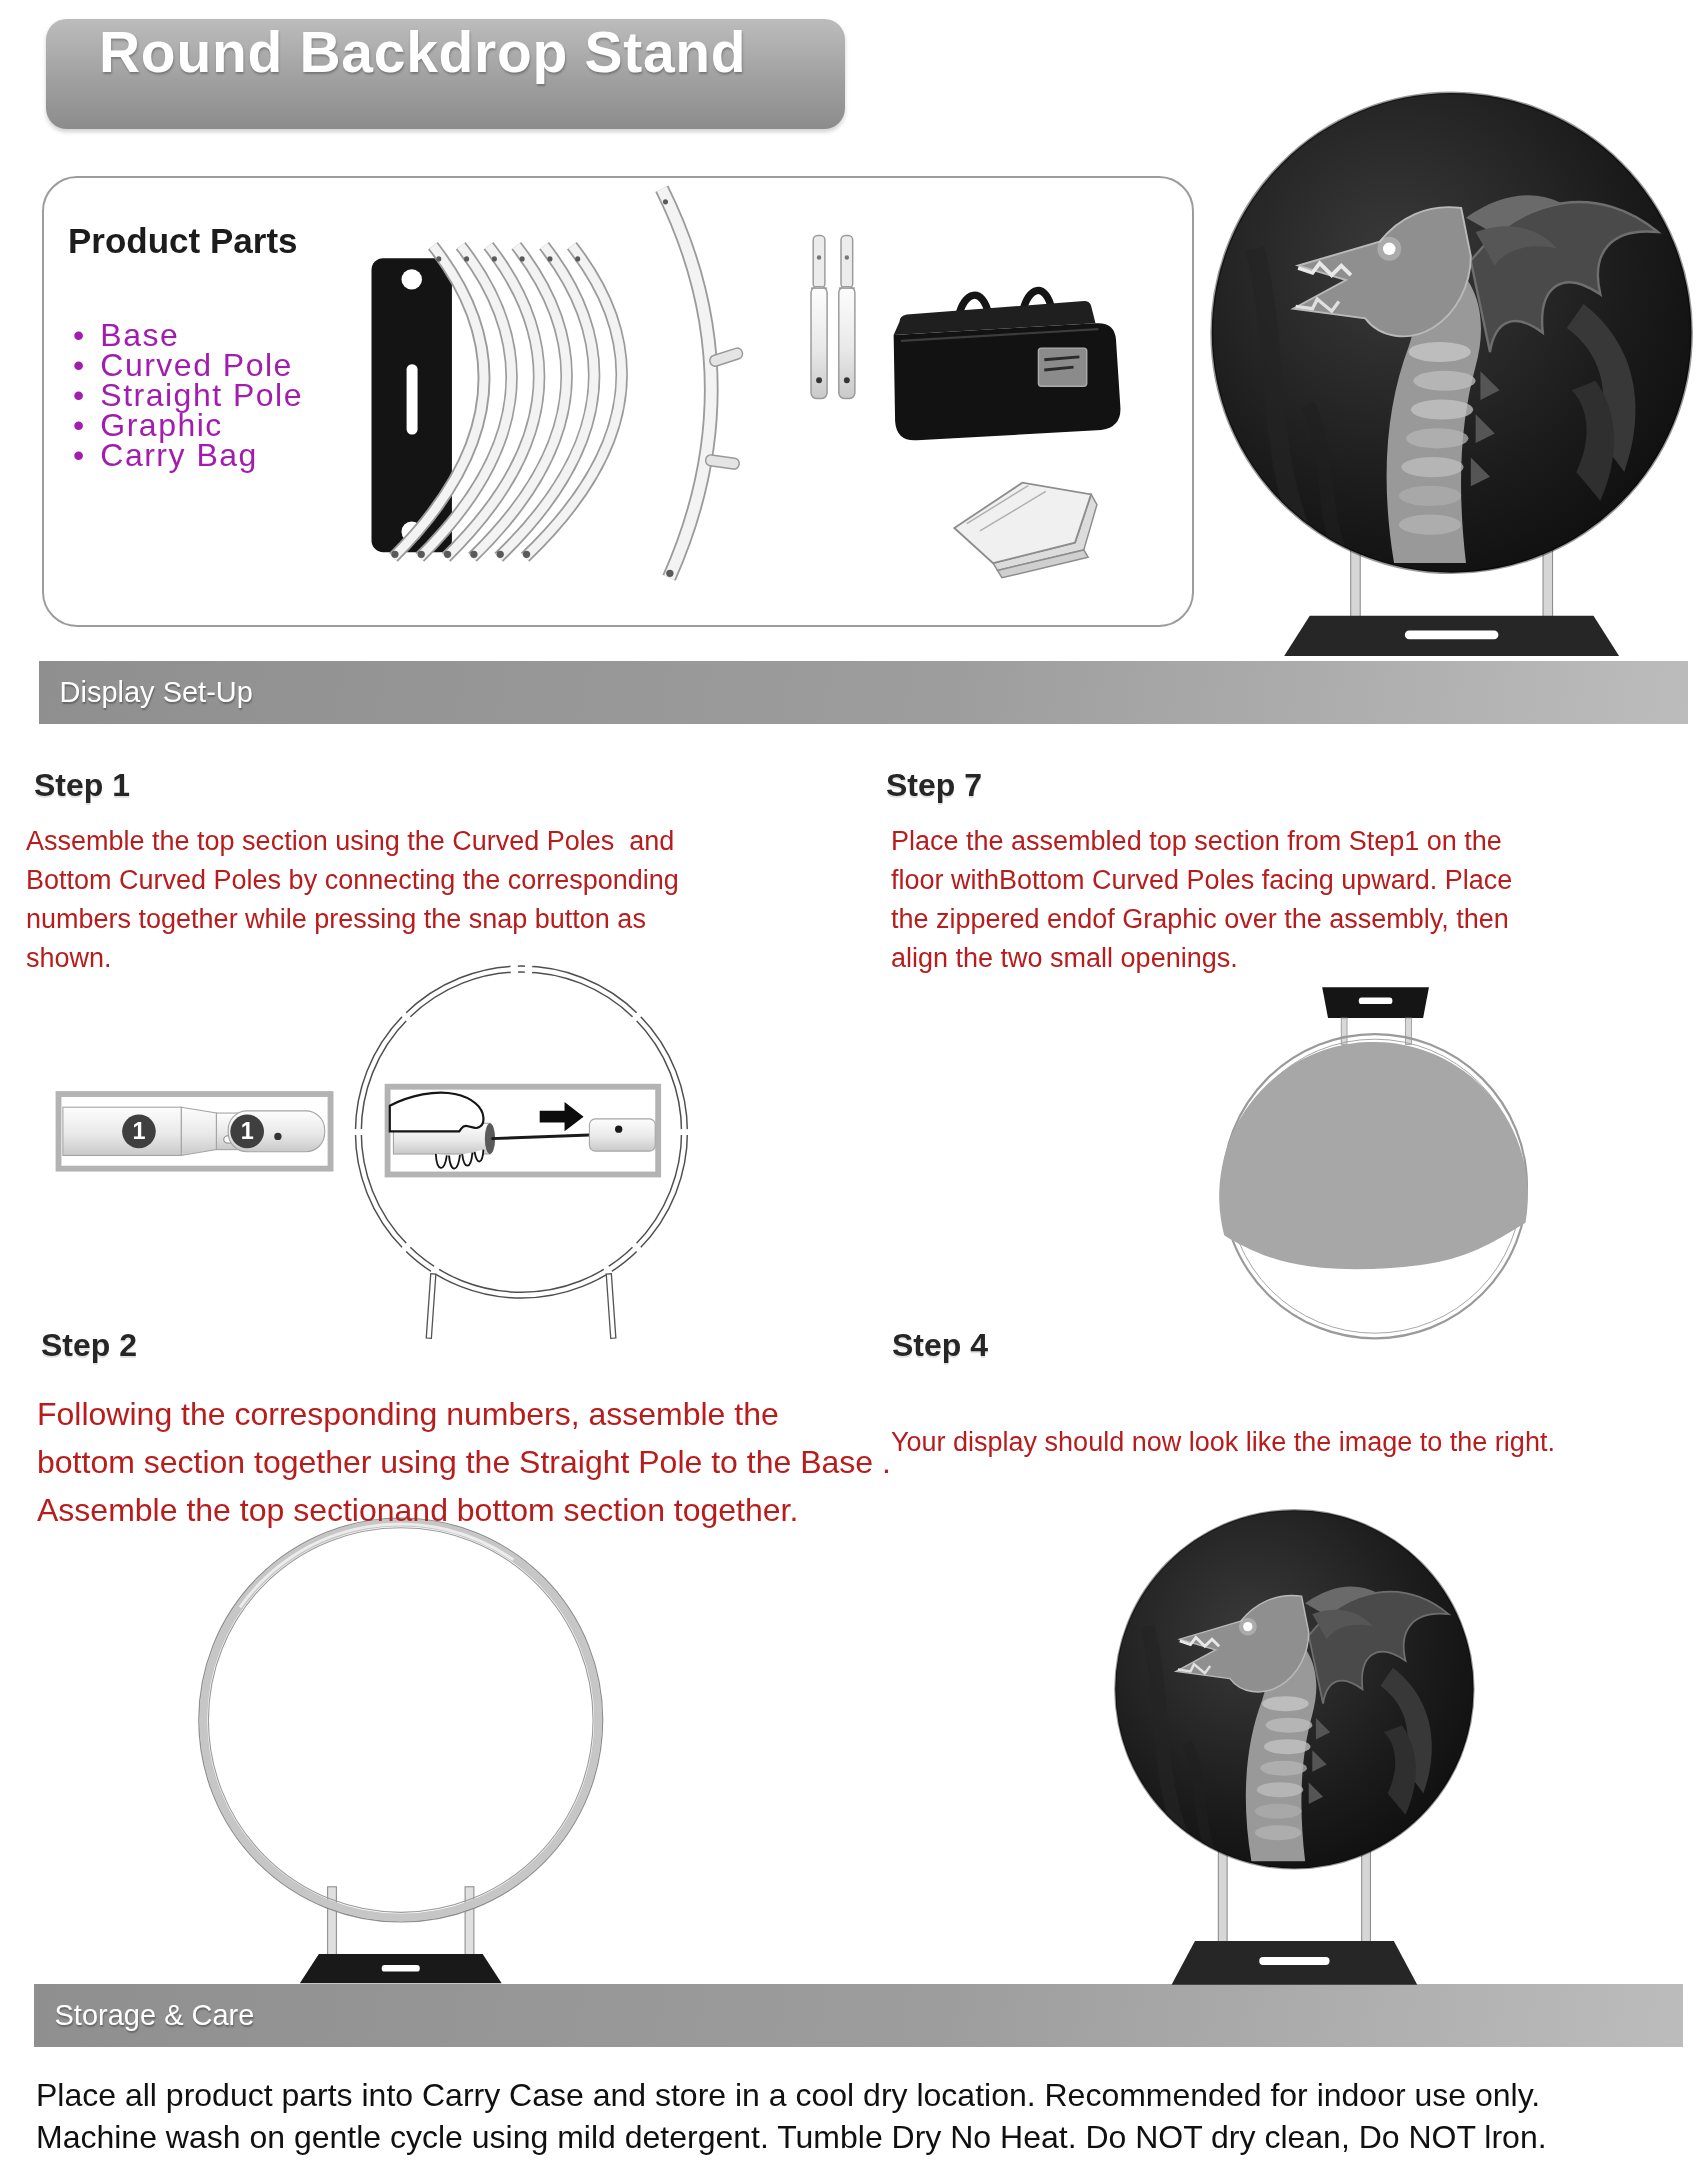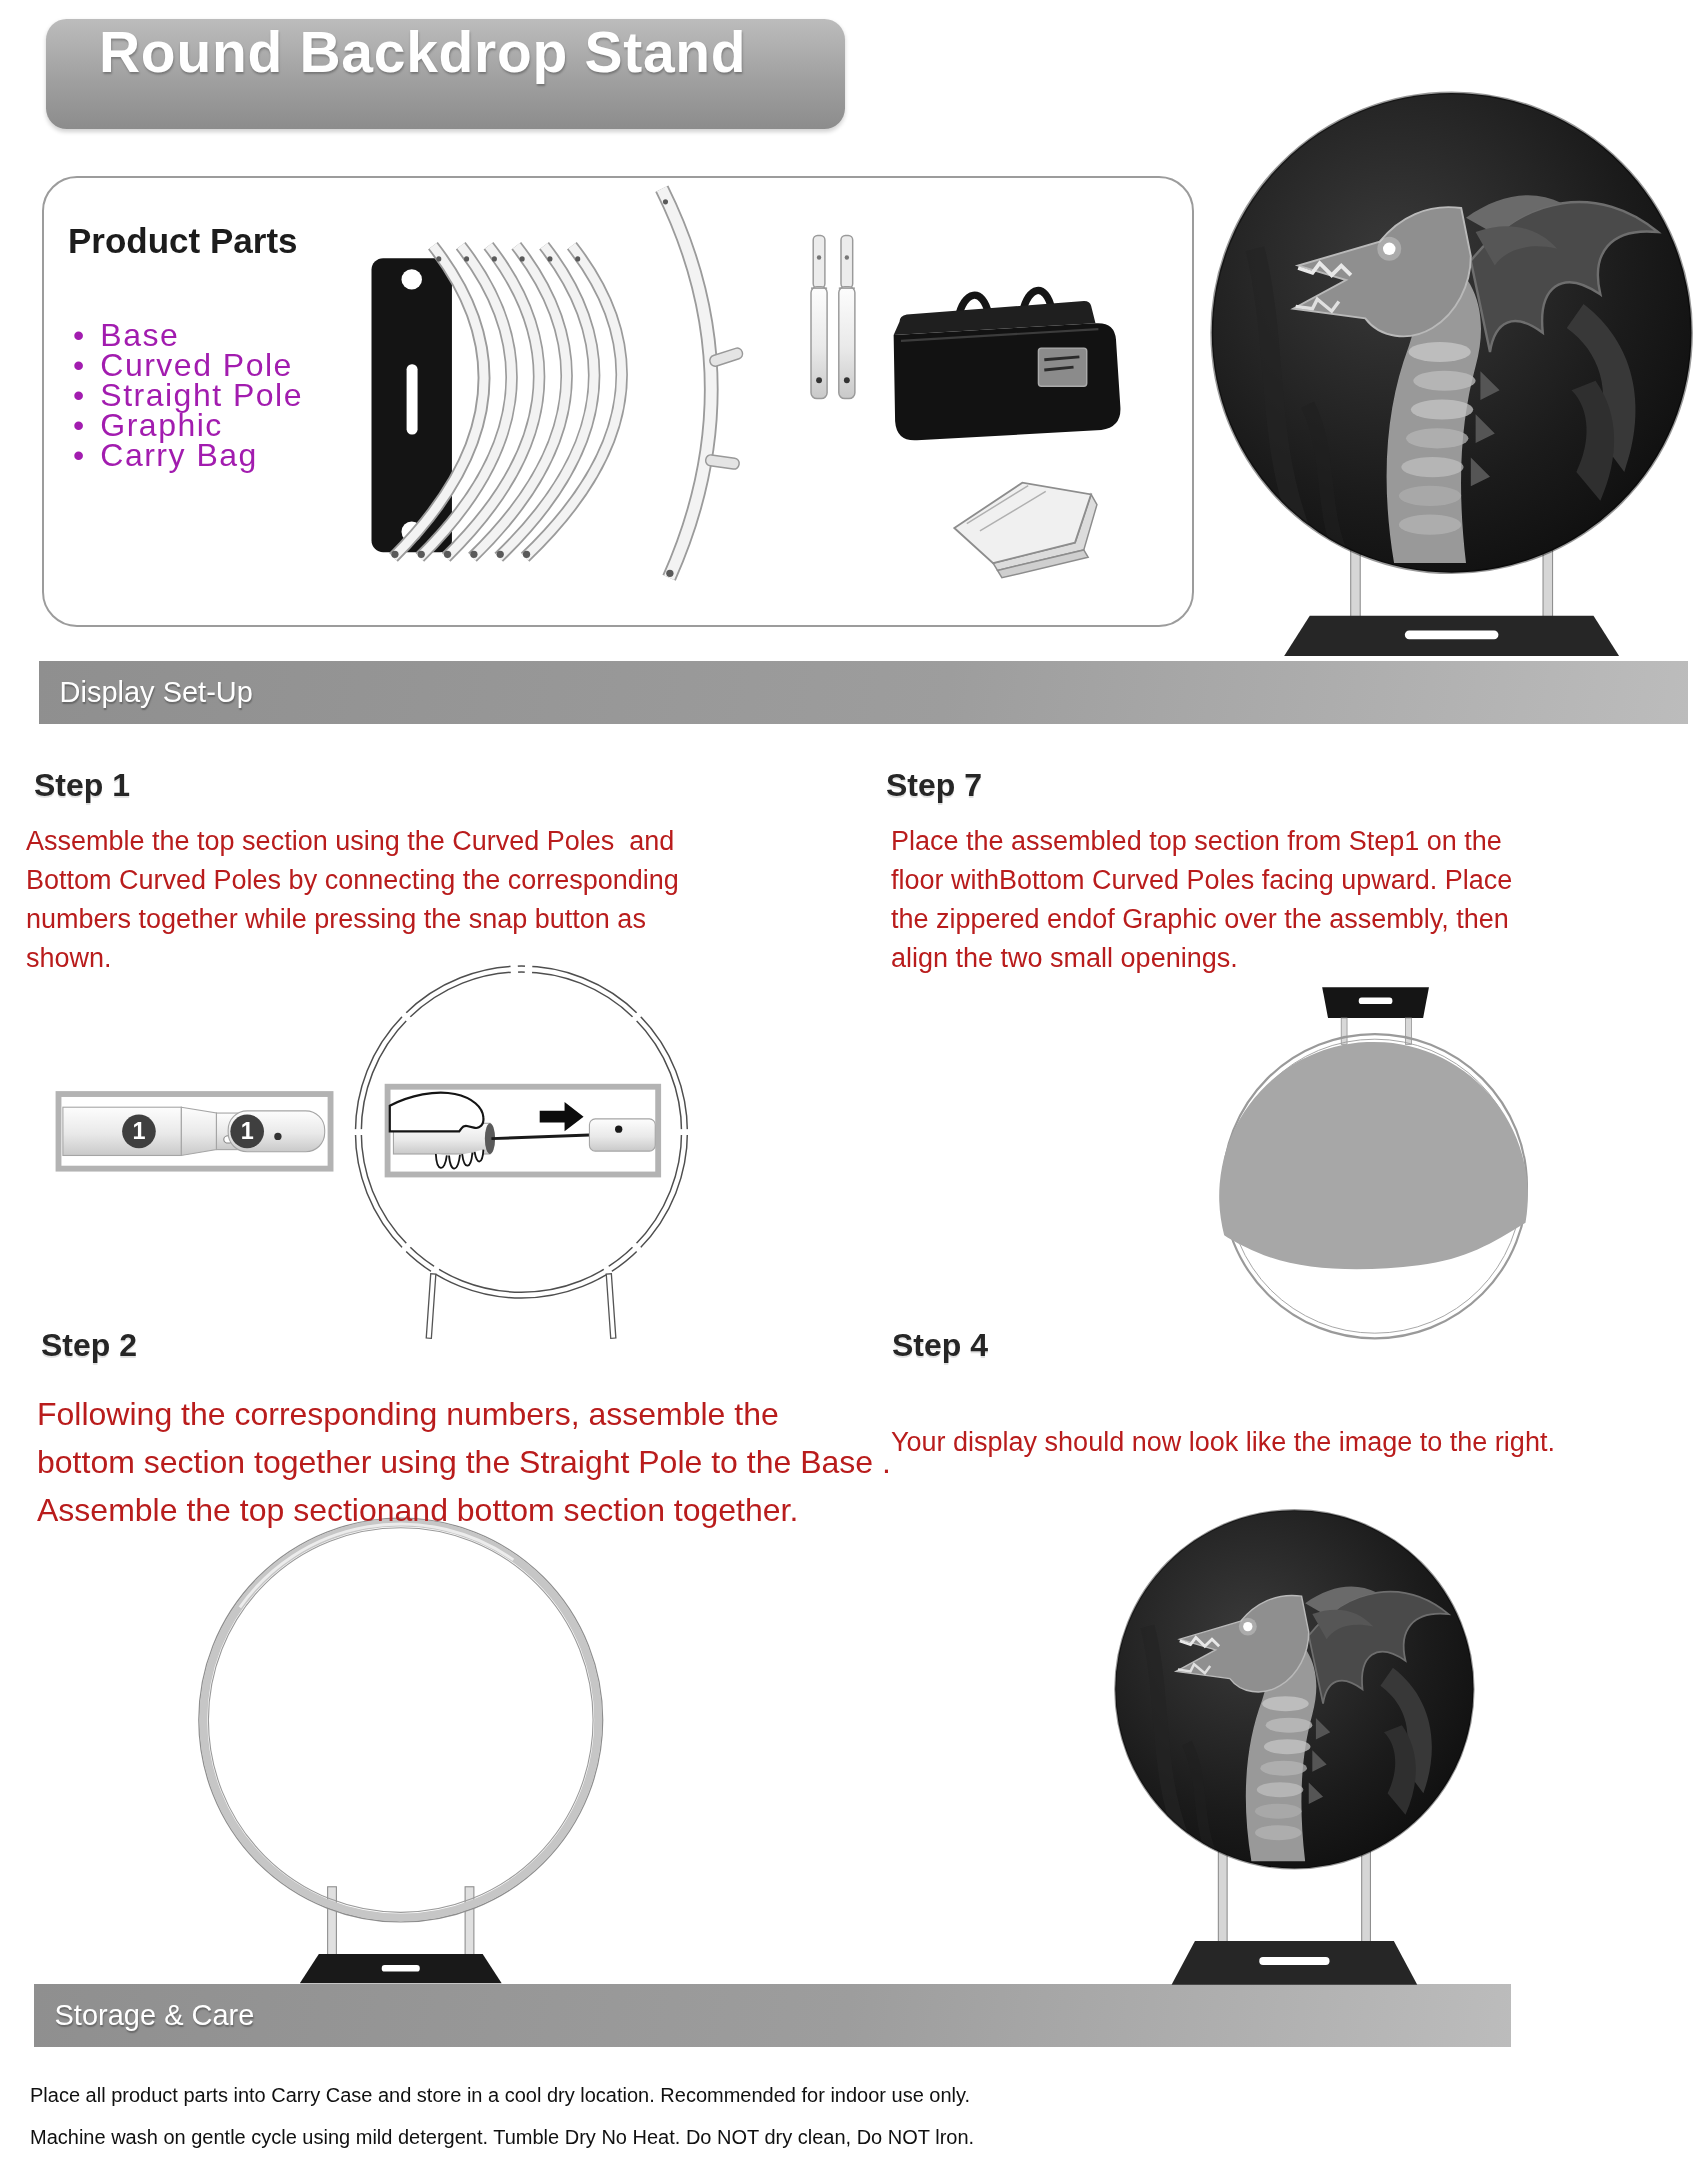--- a/index.html
+++ b/index.html
@@ -21,38 +21,38 @@
   }
   .section-bar{
     height:63px;background:linear-gradient(100deg,#8f8f8f 0%,#9d9d9d 55%,#bcbcbc 100%);
     display:flex;align-items:center;z-index:1;
   }
   .section-bar span{
     padding-left:20.5px;font-size:29px;font-weight:normal;color:#ffffff;
     text-shadow:0.7px 1.5px 1.5px rgba(0,0,0,.3);white-space:nowrap;
   }
   #display-bar{left:39px;top:661px;width:1649px;}
-  #storage-bar{left:34px;top:1984px;width:1477px;}
+  #storage-bar{left:34px;top:1984px;width:1649px;}
   
   .parts-box{
     left:42px;top:176px;width:1152px;height:451px;background:#fff;
     border:2.9px solid #9c9c9c;border-radius:35px;z-index:1;box-sizing:border-box;
   }
   .parts-heading{left:68px;top:221px;font-size:35px;font-weight:bold;color:#1c1c1c;z-index:3;}
   .parts-list{left:73px;top:320px;z-index:3;list-style:none;margin:0;padding:0;}
   .parts-list li{
     font-size:32px;line-height:30px;color:#a21caf;letter-spacing:1.5px;white-space:nowrap;
   }
   .parts-list li::before{content:"\2022";margin-right:14.6px;}
   
   .step-title{font-size:32px;font-weight:bold;color:#262626;z-index:3;white-space:nowrap;
     text-shadow:0 1.5px 0.7px rgba(0,0,0,.12);}
   .step-body{font-size:27px;color:#b91c1c;line-height:39px;white-space:pre-wrap;z-index:3;}
   #step2-body{font-size:32px;line-height:48px;}
-  .storage-body{left:30px;top:2074px;width:1653px;font-size:20px;color:#101010;
+  .storage-body{left:36px;top:2074px;width:1653px;font-size:32px;color:#101010;
     line-height:42px;white-space:pre-wrap;z-index:3;}
   #step1-title{left:34px;top:767px;}   #step1-body{left:26px;top:822px;width:841px;}
   #step3-title{left:886px;top:767px;} #step3-body{left:891px;top:822px;width:819px;}
   #step2-title{left:41px;top:1327px;}   #step2-body{left:37px;top:1390px;width:922px;}
   #step4-title{left:892px;top:1327px;} #step4-body{left:891px;top:1423px;width:819px;}
   
   .page-svg{left:0;top:0;width:1701px;height:2172px;z-index:2;pointer-events:none;}
 </style>
 </head>
 <body>

